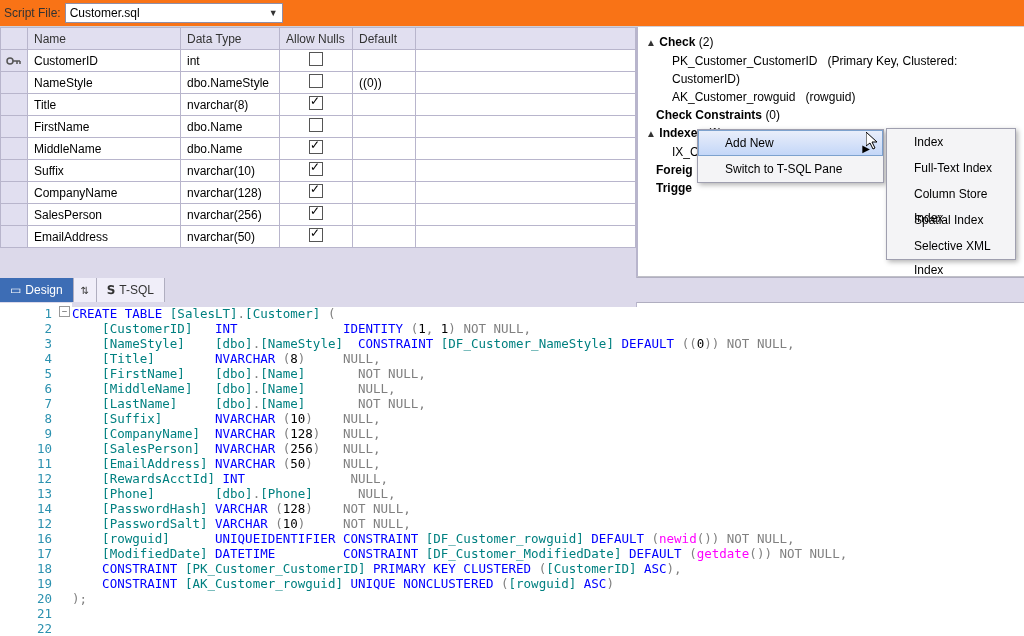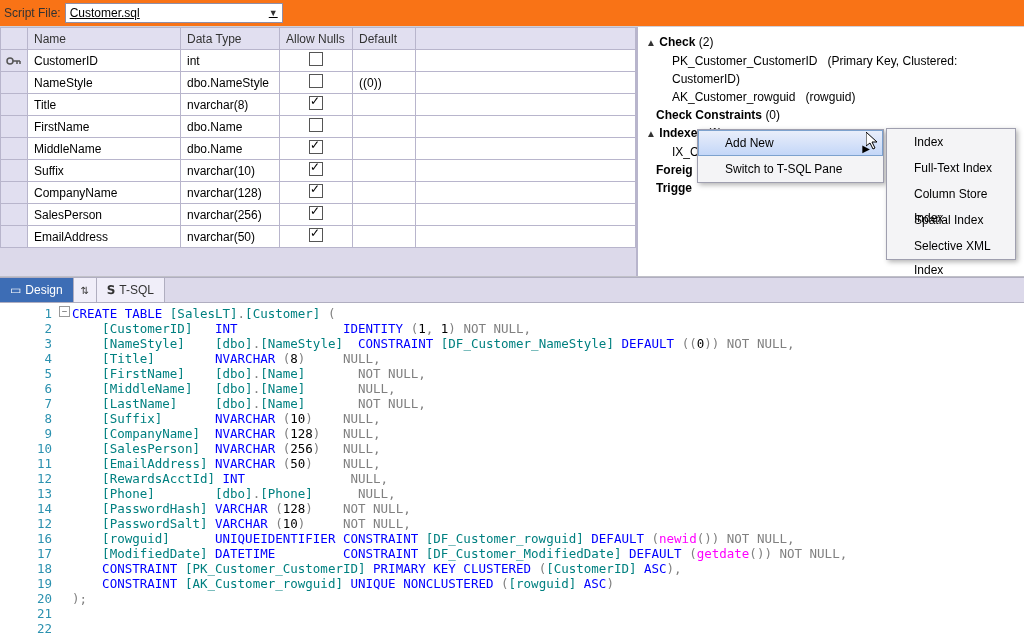--- a/index.html
+++ b/index.html
@@ -24,35 +24,34 @@
   .toolbar-label { color: #333; margin-right: 4px; }
   .combo {
     display: flex;
     align-items: center;
     background: #fff;
     border: 1px solid #8e8ea8;
     height: 18px;
     width: 208px;
     padding: 0 4px;
     justify-content: space-between;
-    text-decoration: underline;
   }
   .combo .arrow {
     font-size: 9px;
     color: #333;
   }
   .upper {
     display: flex;
     height: 249px;
     border-bottom: 1px solid #c0c0c8;
     background: #dcd9ea;
   }
   .grid-wrap {
     width: 636px;
-    height: 249px;
+    height: 280px;
     overflow: hidden;
     background: #dcd9ea;
     border-right: 1px solid #b8b5cc;
   }
   table.grid {
     border-collapse: collapse;
     width: 100%;
   }
   table.grid th, table.grid td {
     border: 1px solid #b8b5cc;

